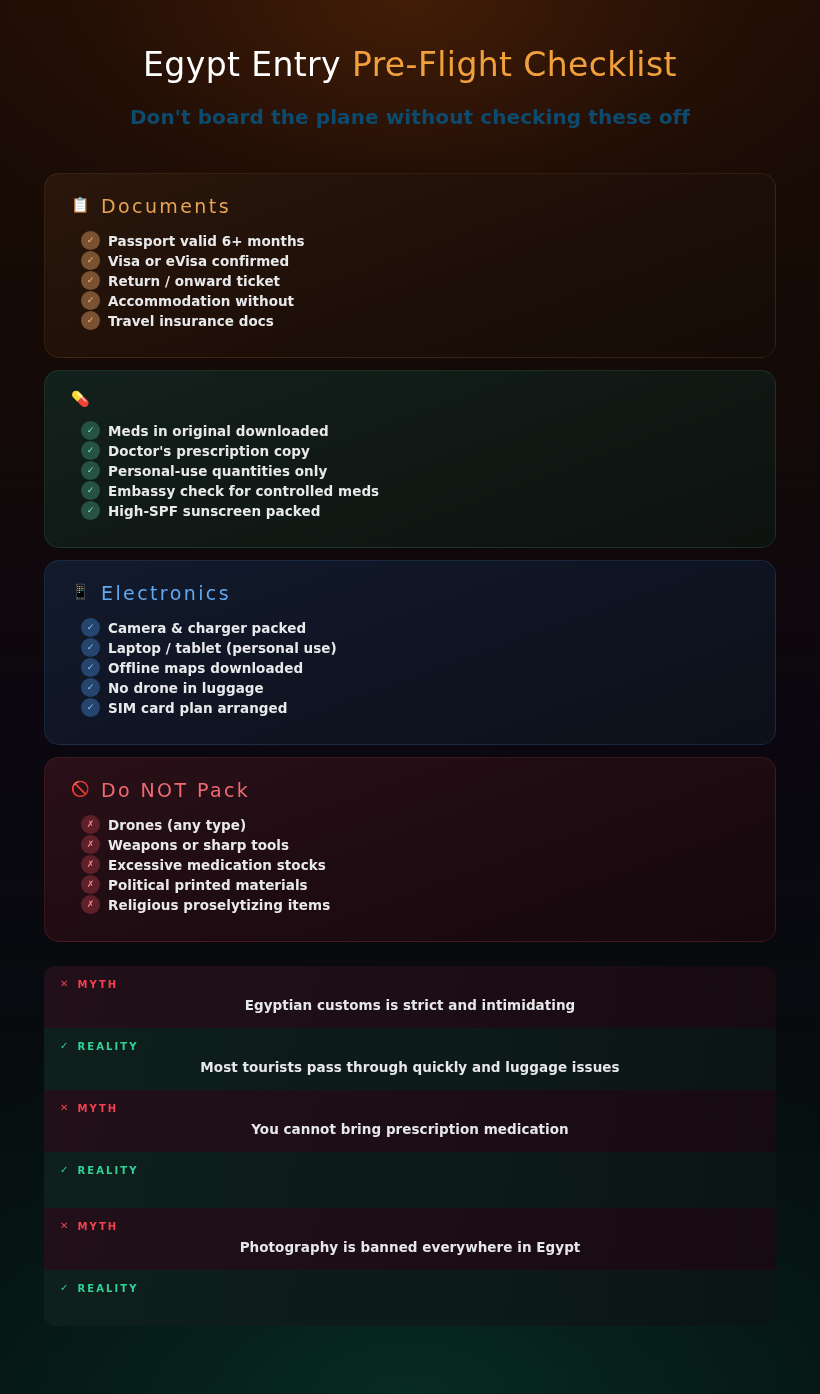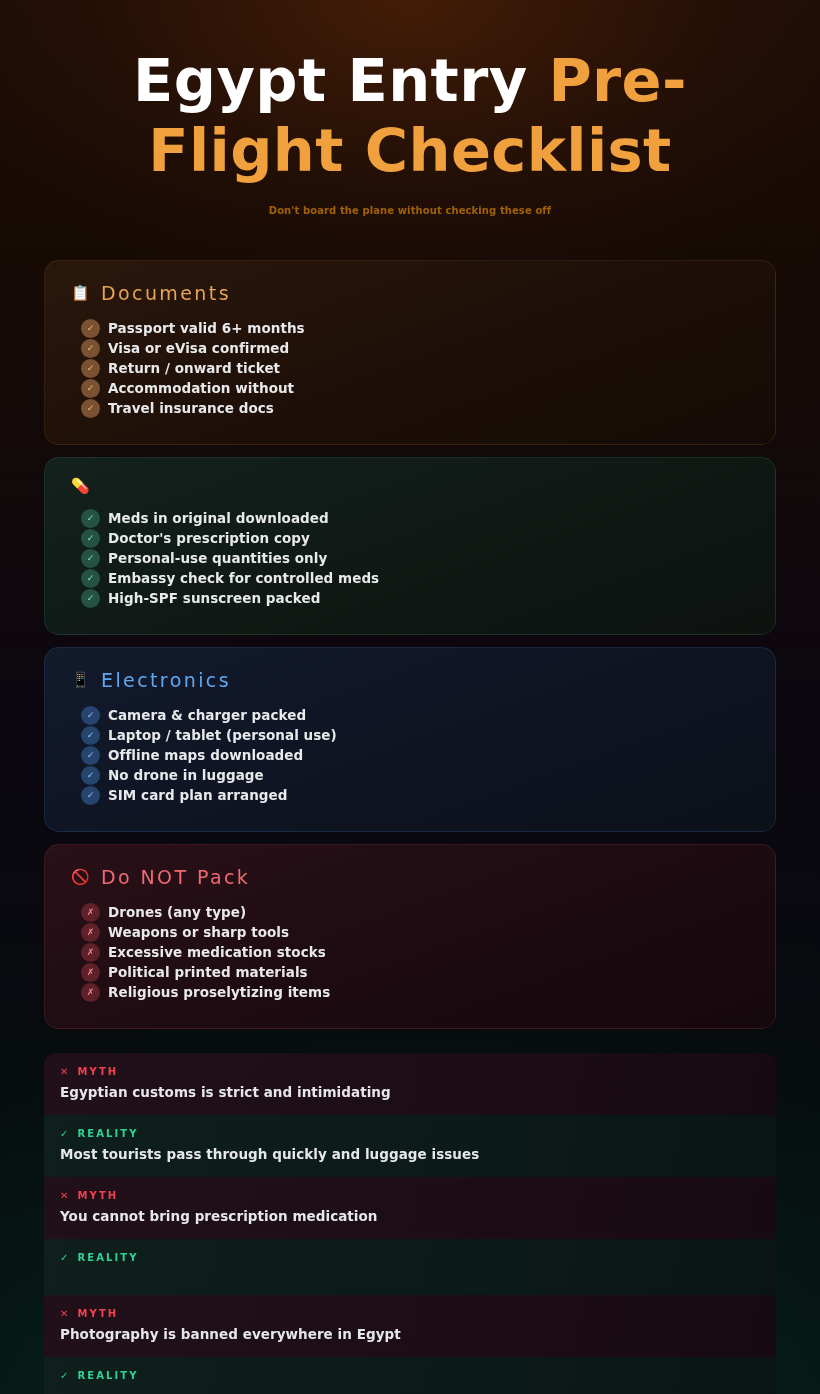--- a/index.html
+++ b/index.html
@@ -27,36 +27,36 @@
     padding: 0 44px;
   }
 
   
   .header {
     padding-top: 46px;
     text-align: center;
   }
 
   .title {
-    font-size: 59px;
-    font-weight: 700;
+    font-size: 33px;
+    font-weight: 400;
     line-height: 1.18;
     letter-spacing: 0.4px;
     color: #ffffff;
   }
 
   .title .accent {
     color: #f0a03c;
   }
 
   .subtitle {
     margin-top: 20px;
-    font-size: 10px;
-    font-weight: 700;
-    color: #a16207;
+    font-size: 20px;
+    font-weight: 700;
+    color: #0c4a6e;
     letter-spacing: 0.1px;
   }
 
   
   .sections {
     margin-top: 44px;
     display: flex;
     flex-direction: column;
     gap: 12px;
   }
@@ -188,20 +188,21 @@
   .mr-row.myth .mr-label { color: #f2404e; }
   .mr-row.reality .mr-label { color: #2fd39a; }
 
   .mr-mark { font-size: 10px; line-height: 1; }
 
   .mr-text {
     font-size: 13.5px;
     font-weight: 700;
     color: #e6e7e8;
     letter-spacing: 0.05px;
+    text-align: center;
   }
 </style>
 </head>
 <body>
 
 <div class="page">
 
   <div class="header">
     <h1 class="title"><span>Egypt Entry </span><span class="accent">Pre-Flight Checklist</span></h1>
     <div class="subtitle">Don't board the plane without checking these off</div>

